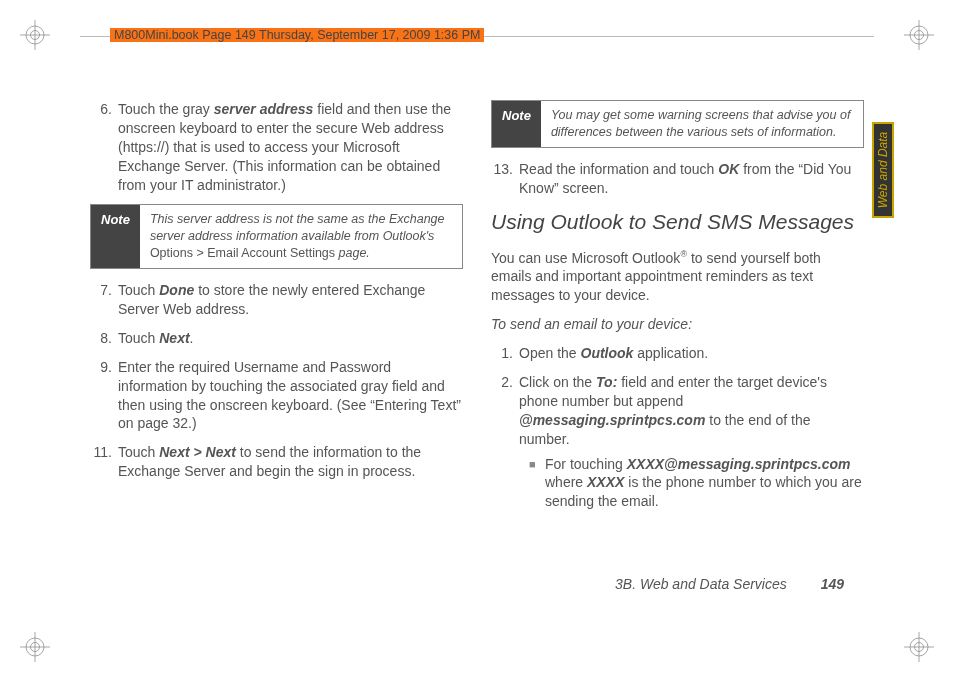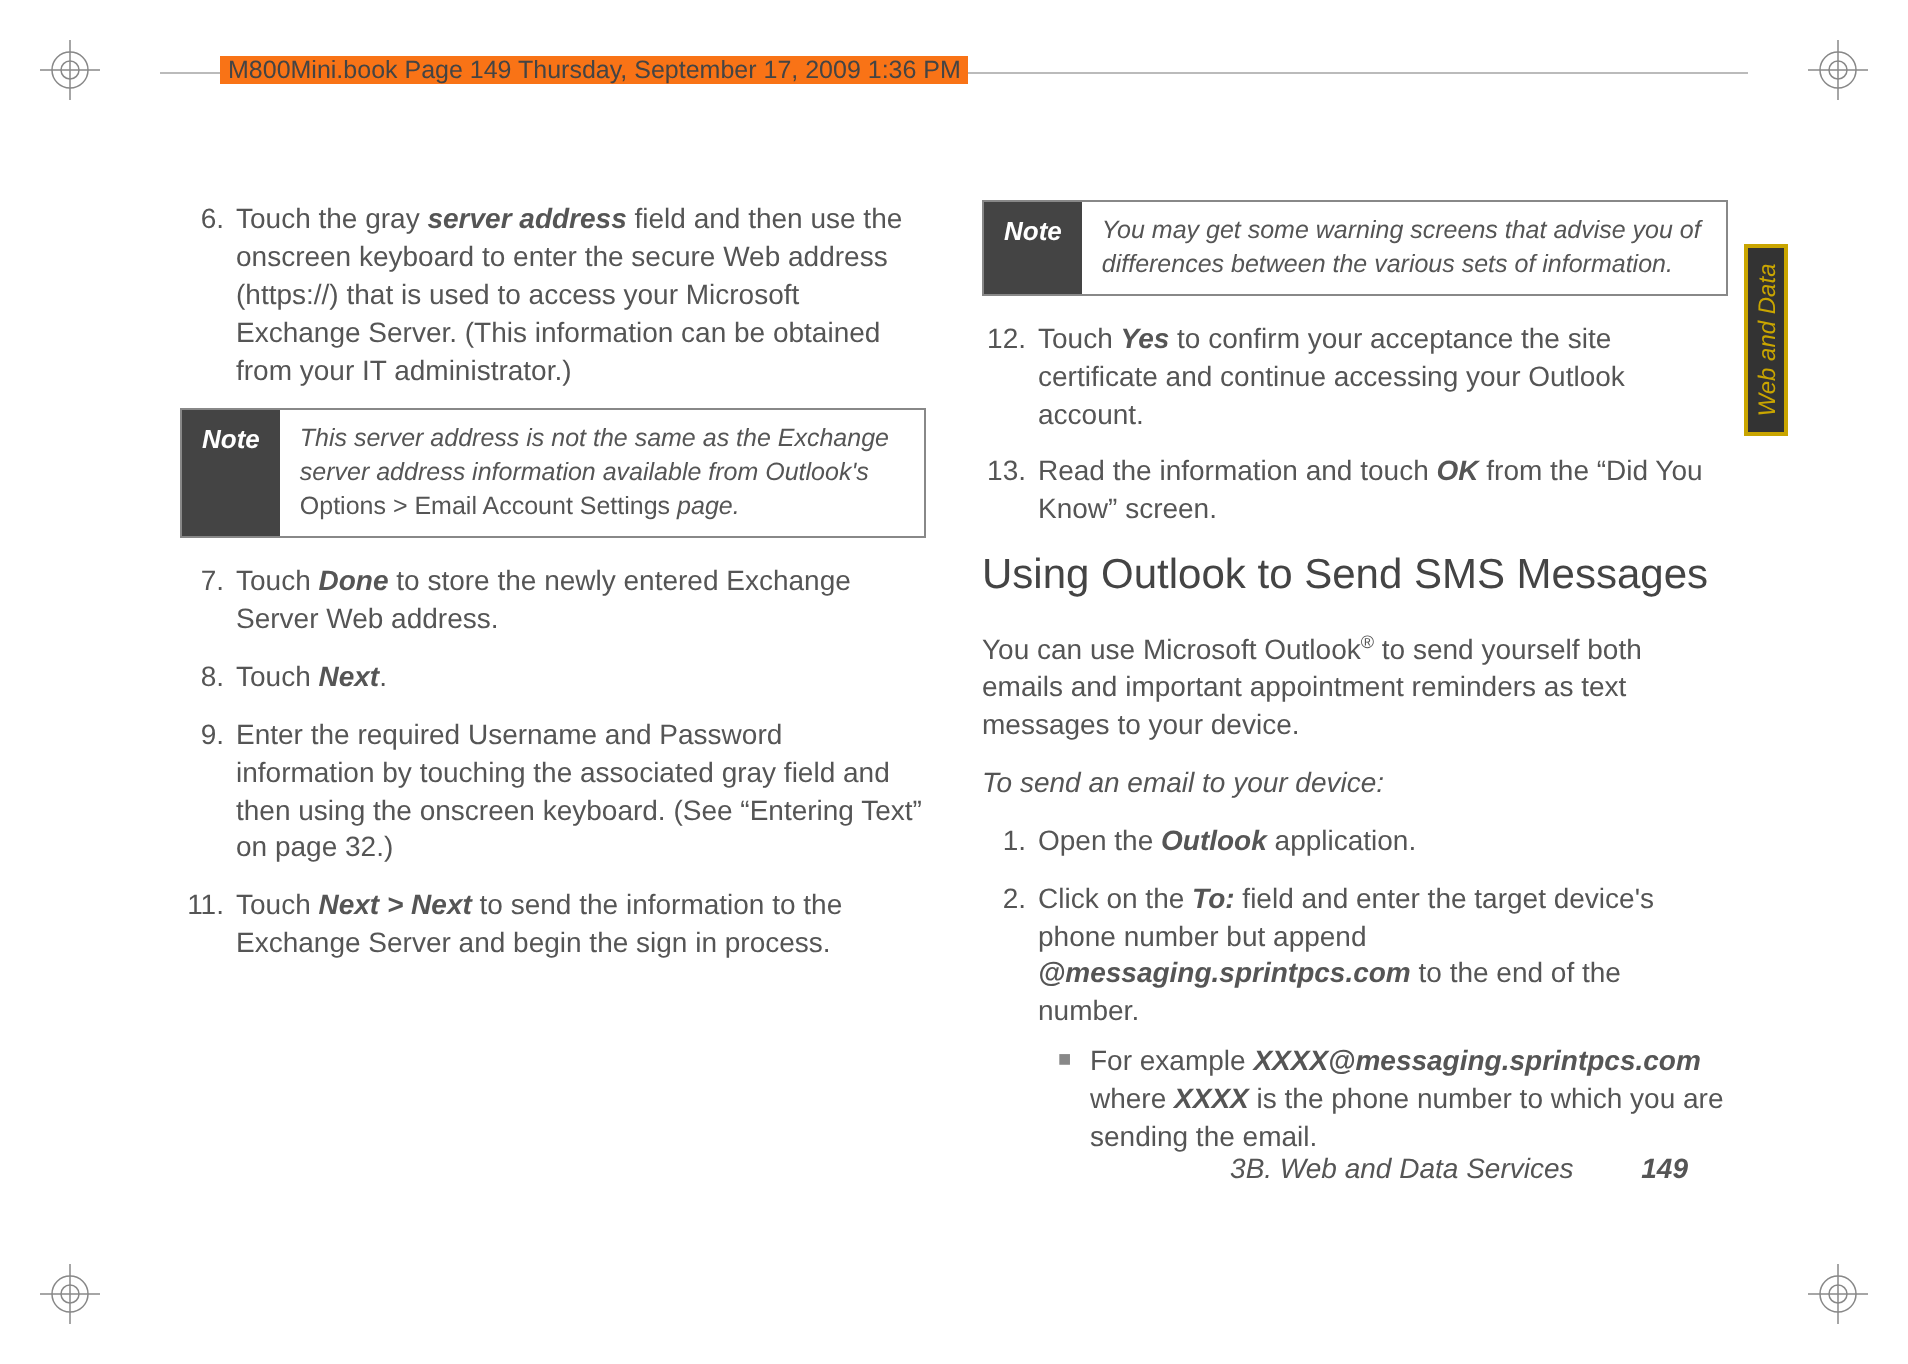--- a/index.html
+++ b/index.html
@@ -49,21 +49,21 @@
   }
   .note-body {
     padding: 6px 10px; font-style: italic; font-size: 12.5px; color: #555;
   }
 
   .bi { font-weight: bold; font-style: italic; }
   .i { font-style: italic; }
   .nonit { font-style: normal; }
 
   .h2 {
-    font-size: 21px; color: #444;
+    font-size: 21px; font-style: italic; color: #444;
     margin: 8px 0 12px 0; font-weight: 400;
   }
   .sup { font-size: 9px; vertical-align: super; }
 
   .bullet-row { display: flex; margin: 6px 0 0 10px; }
   .bullet-mark { flex: 0 0 16px; color: #888; font-size: 11px; padding-top: 2px;}
   .bullet-body { flex: 1; }
 
   .footer {
     position: absolute;
@@ -180,26 +180,20 @@
 
   <div class="col">
 
     <div class="note-box" style="margin-top:0">
       <div class="note-label">Note</div>
       <div class="note-body">
         <span>You may get some warning screens that advise you of differences between the various sets of information.</span>
       </div>
     </div>
 
-    <div class="ol-item">
-      <div class="ol-num">12.</div>
-      <div class="ol-body">
-        <span>Touch </span><span class="bi">Yes</span><span> to confirm your acceptance the site certificate and continue accessing your Outlook account.</span>
-      </div>
-    </div>
 
     <div class="ol-item">
       <div class="ol-num">13.</div>
       <div class="ol-body">
         <span>Read the information and touch </span><span class="bi">OK</span><span> from the “Did You Know” screen.</span>
       </div>
     </div>
 
     <div class="h2">Using Outlook to Send SMS Messages</div>
 
@@ -217,21 +211,21 @@
     </div>
 
     <div class="ol-item">
       <div class="ol-num">2.</div>
       <div class="ol-body">
         <span>Click on the </span><span class="bi">To:</span><span> field and enter the target device's phone number but append </span><span class="bi">@messaging.sprintpcs.com</span><span> to the end of the number.</span>
 
         <div class="bullet-row">
           <div class="bullet-mark">■</div>
           <div class="bullet-body">
-            <span>For example </span><span class="bi">XXXX@messaging.sprintpcs.com</span><span> where </span><span class="bi">XXXX</span><span> is the phone number to which you are sending the email.</span>
+            <span>For touching </span><span class="bi">XXXX@messaging.sprintpcs.com</span><span> where </span><span class="bi">XXXX</span><span> is the phone number to which you are sending the email.</span>
           </div>
         </div>
       </div>
     </div>
 
   </div>
 </div>
 
 <div class="footer">
   <span>3B. Web and Data Services</span>

